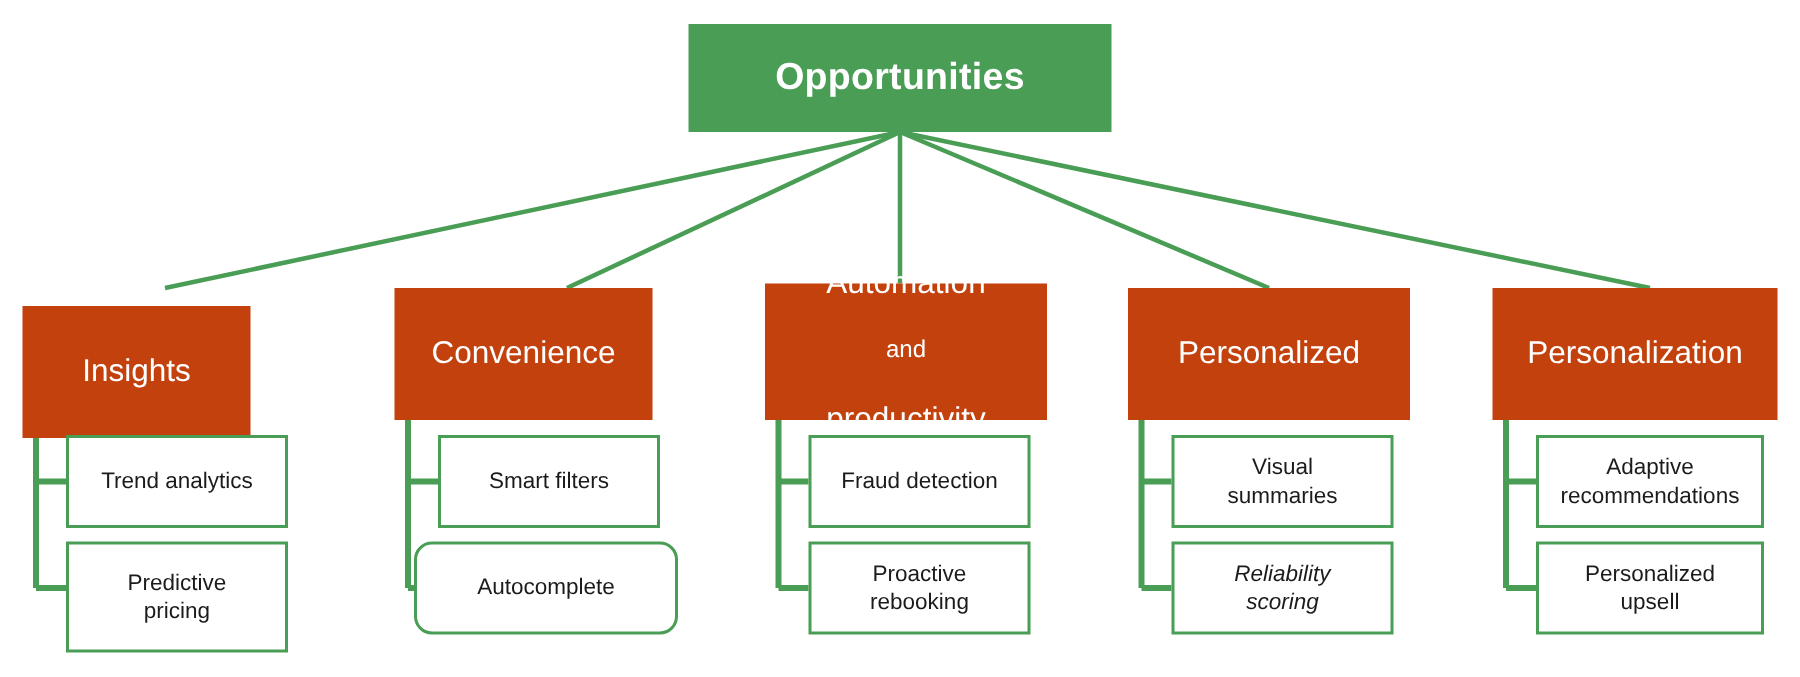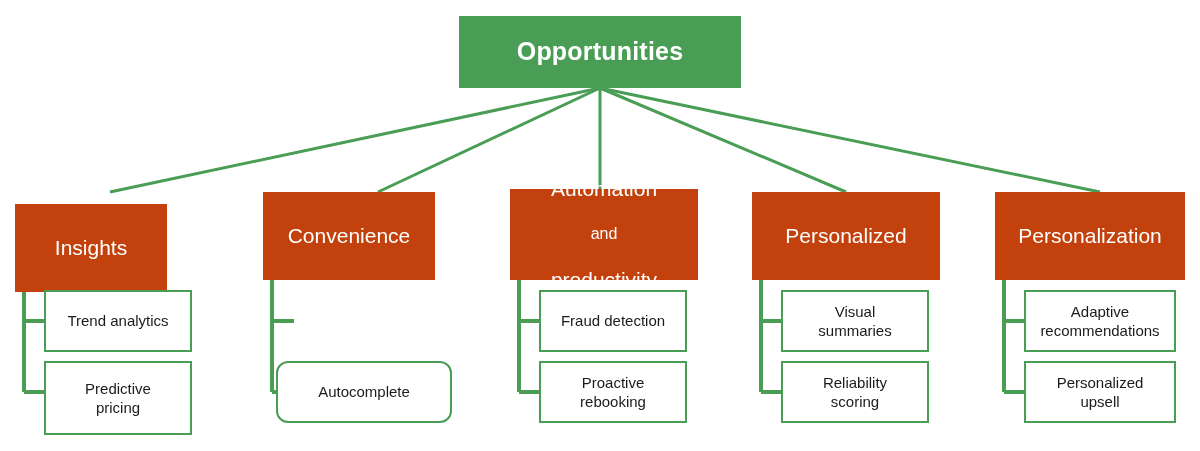--- a/index.html
+++ b/index.html
@@ -145,20 +145,23 @@
       <span class="leaf-label">Trend analytics</span>
     </div>
     <div class="leaf-node" style="left:44px; top:361px; width:148px; height:74px;justify-content:center;">
       <span class="leaf-label">Predictive
 pricing</span>
     </div>
 
     <div class="branch-node" style="left:263px; top:192px; width:172px; height:88px;">
       <span class="branch-label">Convenience</span>
     </div>
+    <div class="leaf-node" style="left:292px; top:290px; width:148px; height:62px;">
+      <span class="leaf-label">Smart filters</span>
+    </div>
     <div class="leaf-node" style="left:276px; top:361px; width:176px; height:62px;border-radius:12px;">
       <span class="leaf-label">Autocomplete</span>
     </div>
 
     <div class="branch-node" style="left:510px; top:189px; width:188px; height:91px;">
       <span class="branch-label">
         <span class="big-word">Automation</span>
         <span class="small-word">and</span>
         <span class="big-word">productivity</span>
       </span>
@@ -171,21 +174,21 @@
 rebooking</span>
     </div>
 
     <div class="branch-node" style="left:752px; top:192px; width:188px; height:88px;">
       <span class="branch-label">Personalized</span>
     </div>
     <div class="leaf-node" style="left:781px; top:290px; width:148px; height:62px;justify-content:center;">
       <span class="leaf-label">Visual
 summaries</span>
     </div>
-    <div class="leaf-node" style="left:781px; top:361px; width:148px; height:62px;">
+    <div class="leaf-node" style="left:781px; top:361px; width:148px; height:62px;font-style:italic;">
       <span class="leaf-label">Reliability
 scoring</span>
     </div>
 
     <div class="branch-node" style="left:995px; top:192px; width:190px; height:88px;">
       <span class="branch-label">Personalization</span>
     </div>
     <div class="leaf-node" style="left:1024px; top:290px; width:152px; height:62px;">
       <span class="leaf-label">Adaptive
 recommendations</span>

